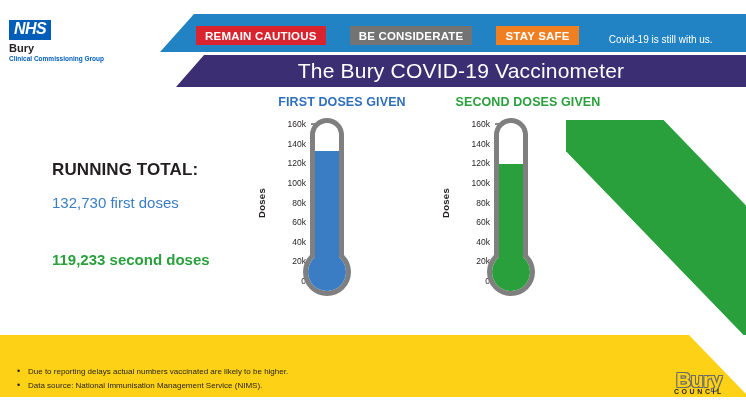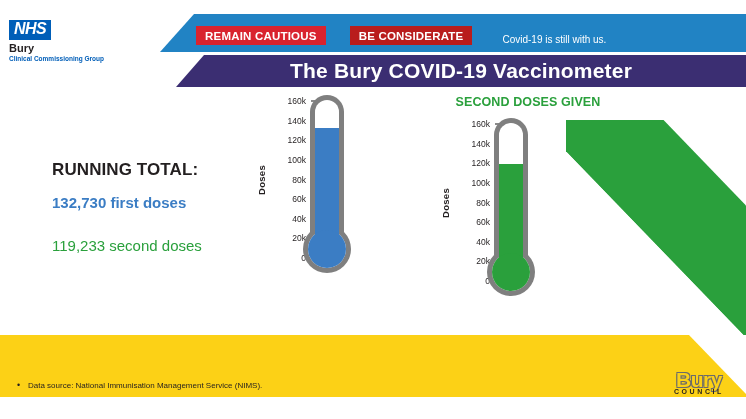--- a/index.html
+++ b/index.html
@@ -27,38 +27,38 @@
   
   .banner{position:absolute;left:160px;top:14px;width:586px;height:38px;
       background:#2183c4;z-index:4;
       clip-path:polygon(34px 0,586px 0,586px 38px,0 38px);}
   .banner-inner{position:absolute;left:196px;top:21px;height:24px;z-index:7;
       display:flex;align-items:flex-end;gap:24px;}
   .pill{display:inline-flex;align-items:center;justify-content:center;height:19px;
       padding:0 9px;color:#fff;font-weight:bold;font-size:11.5px;letter-spacing:0.2px;
       font-family:"Liberation Sans",sans-serif;white-space:nowrap;}
   .pill-red{background:#d9232e;}
-  .pill-green{background:#b91c1c;}
+  .pill-green{background:#737373;}
   .pill-orange{background:#f07f22;}
   .tagline{margin-left:6px;color:#fff;font-size:10px;line-height:11.5px;white-space:nowrap;}
   .tagline b{font-size:10.5px;}
 
   
   .titlebar{position:absolute;left:176px;top:55px;width:570px;height:32px;
       background:#3b2e72;z-index:4;
       clip-path:polygon(28px 0,570px 0,570px 32px,0 32px);}
   .title-text{position:absolute;left:176px;top:55px;width:570px;height:32px;z-index:6;
       display:flex;align-items:center;justify-content:center;color:#fff;
-      font-size:21px;font-weight:bold;letter-spacing:0.2px;}
+      font-size:21px;font-weight:normal;letter-spacing:0.2px;}
 
   
   .totals{position:absolute;left:52px;top:160px;z-index:6;}
   .totals h2{margin:0 0 14px 0;font-size:17px;font-weight:bold;color:#231f20;letter-spacing:0.1px;}
-  .tot-first{font-size:15px;font-weight:bold;color:#3b7dc4;margin-bottom:26px;}
-  .tot-second{font-size:15px;font-weight:normal;color:#2aa03c;margin-bottom:38px;}
+  .tot-first{font-size:15px;font-weight:normal;color:#3b7dc4;margin-bottom:40px;}
+  .tot-second{font-size:15px;font-weight:bold;color:#2aa03c;margin-bottom:38px;}
   .asat{font-size:13px;color:#231f20;}
 
   
   .thermo-wrap{position:absolute;top:95px;z-index:6;}
   #thermo-first{left:256px;width:172px;}
   #thermo-second{left:440px;width:176px;}
   .thermo-title{text-align:center;font-size:12.5px;font-weight:bold;letter-spacing:0.1px;margin-bottom:9px;}
   .t1 .thermo-title{color:#2f6fbd;}
   .t2 .thermo-title{color:#2aa03c;}
   .thermo-body{position:relative;height:205px;}
@@ -120,35 +120,37 @@
   <div class="nhs-logo">
     <div class="nhs-box">NHS</div>
     <div class="nhs-name">Bury</div>
     <div class="nhs-sub">Clinical Commissioning Group</div>
   </div>
 
   <div class="banner"></div>
   <div class="banner-inner">
     <span class="pill pill-red">REMAIN CAUTIOUS</span>
     <span class="pill pill-green">BE CONSIDERATE</span>
+    <span class="pill pill-orange">STAY SAFE</span>
     <span class="tagline">
       <span>Covid-19 is still with us.</span><br>
     </span>
   </div>
 
   <div class="titlebar"></div>
   <div class="title-text">The Bury COVID-19 Vaccinometer</div>
 
   <div class="totals">
     <h2>RUNNING TOTAL:</h2>
     <div class="tot-first">132,730 first doses</div>
     <div class="tot-second">119,233 second doses</div>
   </div>
 
   <div class="thermo-wrap t1" id="thermo-first">
+    <div class="thermo-title">FIRST DOSES GIVEN</div>
     <div class="thermo-body">
       <div class="axis-label">Doses</div>
       <div class="scale">
           <div class="tickrow tick-major" style="top: 163px;">
             <span class="ticklabel">0</span>
             <span class="tickmark"></span>
           </div>
           <div class="tickrow tick-major" style="top: 143.375px;">
             <span class="ticklabel">20k</span>
             <span class="tickmark"></span>
@@ -309,20 +311,21 @@
       </div>
     </div>
   </div>
 
   <div class="footer"></div>
   <div class="footer-notch">
       <i></i>
     </div>
   <div class="notes">
     <ul>
+      <li>Due to reporting delays actual numbers vaccinated are likely to be higher.</li>
       <li>Data source: National Immunisation Management Service (NIMS).</li>
     </ul>
   </div>
 
   <div class="bury-logo">
     <div class="bury-word">Bury</div>
     <div class="bury-sub">COUNCIL</div>
   </div>
 
 </div>

